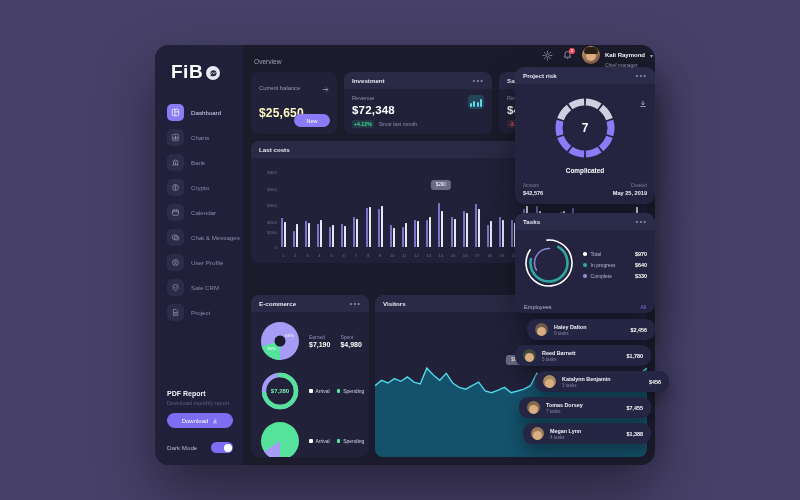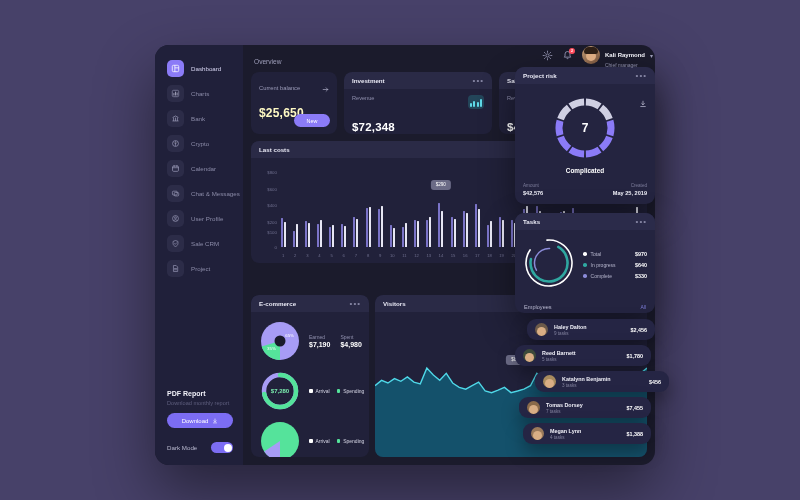--- a/index.html
+++ b/index.html
@@ -102,21 +102,21 @@
   .bc-amount { color:#fef9c3; font-size: 12px; font-weight: 700; margin-top: 9px; letter-spacing:.2px;}
   .new-btn {
     position:absolute; right: 7px; bottom: 7px;
     width: 36px; height: 13px; border-radius: 8px; background:#8b7bf7;
     color:#fff; font-size: 5.4px; display:flex; align-items:center; justify-content:center; cursor:pointer;
   }
 
   .stat-card { flex: 1; height: 62px; border-radius: 8px; overflow:hidden; background:#21213a; }
   .stat-body { padding: 6px 8px; position: relative; }
   .stat-label { color:#8f8fae; font-size: 5.6px; }
-  .stat-value { color:#fff; font-size: 11.5px; font-weight:700; margin-top: 20px; letter-spacing:.2px; }
+  .stat-value { color:#fff; font-size: 11.5px; font-weight:700; margin-top: 3px; letter-spacing:.2px; }
   .stat-foot { margin-top: 4px; display:flex; align-items:center; gap: 5px; }
   .delta { font-size: 5.2px; font-weight:700; padding: 1px 2px; border-radius:2px; }
   .delta.up { color:#3ddc97; background: rgba(61,220,151,.12); }
   .delta.down { color:#ff5f6d; background: rgba(255,95,109,.12); }
   .since { color:#8f8fae; font-size: 5.2px; }
   .stat-ico {
     position:absolute; right: 8px; top: 6px;
     width: 16px; height: 14px; border-radius: 4px;
     display:flex; align-items:flex-end; justify-content:center; gap:1.5px; padding:2px;
   }
@@ -252,20 +252,29 @@
   .emp-amt { margin-left:auto; color:#fff; font-size: 5.4px; font-weight:700; }
 </style>
 </head>
 <body>
 
 <div id="stage">
 
   <div class="app">
 
     <aside class="sidebar">
+      <div class="logo">
+        <span class="logo-text">FiB</span>
+        <span class="logo-mark">
+          <svg width="9" height="9" viewBox="0 0 12 12">
+              <path d="M2 5.5a4 4 0 1 1 4 4H2.5z" fill="#2b2b46"></path>
+              <path d="M3.2 6.2l1.8-1.4 1.6 1.4 1.9-1.6" stroke="#fff" stroke-width="1" fill="none" stroke-linecap="round"></path>
+            </svg>
+        </span>
+      </div>
 
       <nav class="nav">
         <div class="nav-item active">
           <span class="nav-icon">
             <svg width="9" height="9" viewBox="0 0 14 14">
                 <rect x="2" y="2" width="10" height="10" rx="2" stroke="#fff" stroke-width="1.2" fill="none"></rect>
                 <path d="M6 2v10M6 6h6" stroke="#fff" stroke-width="1.2"></path>
               </svg>
           </span>
           <span class="nav-label">Dashboard</span>

